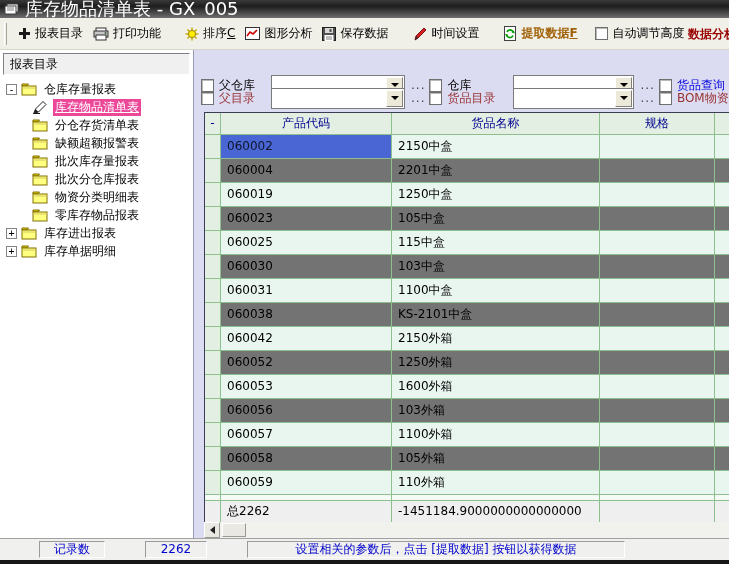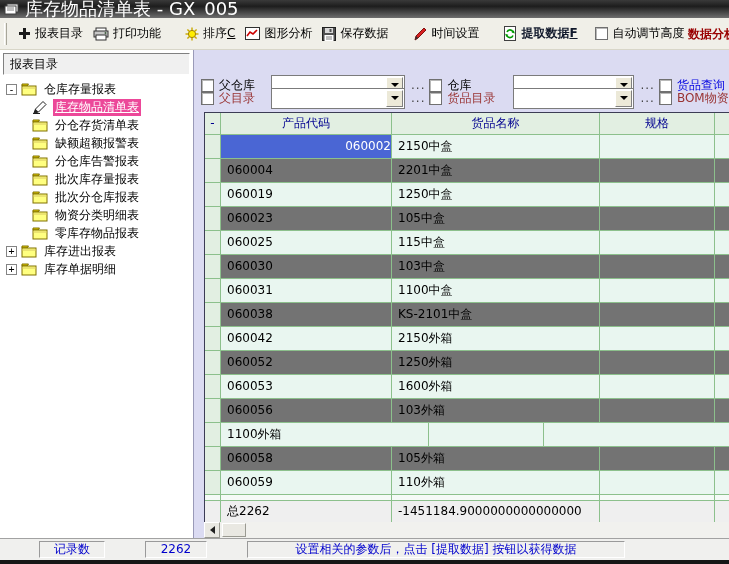--- a/index.html
+++ b/index.html
@@ -26,21 +26,21 @@
     display:flex; align-items:center; overflow:hidden; white-space:nowrap;
   }
   .grip { width:3px; height:22px; margin:0 6px 0 4px;
     border-left:1px solid #fff; border-right:1px solid #a8a69a; }
   .tbtn {
     display:inline-flex; align-items:center; gap:4px;
     padding:3px 5px; cursor:default; color:#000;
   }
   .tbtn svg { flex:0 0 auto; }
   .sep { width:14px; }
-  .extract-label { color:#0f172a; font-weight:bold;text-align:center; }
+  .extract-label { color:#a16207; font-weight:bold;text-align:center; }
   .tb-check { display:inline-flex; align-items:center; gap:5px; padding:3px 4px; }
   .cbox { width:13px; height:13px; background:#fff; border:1px solid #707070;
     box-shadow: inset 1px 1px 0 #b8b8b8; flex:0 0 auto; }
   .data-analysis { position:absolute; left:688px; top:8px;
     color:#990000; font-weight:bold; white-space:nowrap; }
   
   .main { position:absolute; left:0; top:50px; width:729px; height:488px; display:flex; }
   .sidebar {
     width:194px; background:#fff; border-right:1px solid #9a9ab8;
     overflow:hidden; flex:0 0 auto;
@@ -88,21 +88,21 @@
     padding-left:6px; overflow:hidden; white-space:nowrap; flex:0 0 auto;
   }
   .thead .cell { height:22px; line-height:21px; background:#e2efe2;
     color:#000090; text-align:center; padding-left:0; }
   .trow .cell { height:24px; line-height:23px; }
   .ind { width:16px; background:#e2efe2; padding-left:0; text-align:center; }
   .c1 { width:171px; } .c2 { width:208px; } .c3 { width:115px; }
   .c4 { flex:1 1 auto !important; border-right:none; }
   .trow.tint .cell:not(.ind):not(.selcell) { background:#e9f6f0; }
   .trow.plain .cell:not(.ind):not(.selcell) { background:#737373; }
-  .selcell { background:#4a66d4 !important; color:#ffffff;text-align:right; }
+  .selcell { background:#4a66d4 !important; color:#0f172a; }
   .spacer-row .cell { height:6px; background:#f5faf7; }
   .summary-row .cell { height:22px; line-height:21px; background:#efefef; }
   
   .hscroll {
     position:absolute; left:10px; right:0; bottom:0; height:16px;
     background:#f1f1ee; display:flex; align-items:center;
   }
   .sc-btn { width:16px; height:16px; background:#e9e8e2;
     border:1px solid; border-color:#fff #9a9a92 #9a9a92 #fff;
     display:flex; align-items:center; justify-content:center; flex:0 0 auto; }
@@ -267,28 +267,20 @@
             <line x1="1" y1="5" x2="15" y2="5" stroke="#d8c860"></line>
           </svg>
           <span class="tree-label">缺额超额报警表</span>
         </div>
         <div class="tree-row child">
           <svg class="node-icon" viewBox="0 0 16 13">
             <path d="M1 3 L6 3 L7.5 1 L1 1 Z" fill="#e8d200" stroke="#807000"></path>
             <rect x="1" y="3" width="14" height="9" fill="#ffff80" stroke="#807000"></rect>
             <line x1="1" y1="5" x2="15" y2="5" stroke="#d8c860"></line>
           </svg>
-          <span class="tree-label">分仓库告警报表</span>
-        </div>
-        <div class="tree-row child">
-          <svg class="node-icon" viewBox="0 0 16 13">
-            <path d="M1 3 L6 3 L7.5 1 L1 1 Z" fill="#e8d200" stroke="#807000"></path>
-            <rect x="1" y="3" width="14" height="9" fill="#ffff80" stroke="#807000"></rect>
-            <line x1="1" y1="5" x2="15" y2="5" stroke="#d8c860"></line>
-          </svg>
           <span class="tree-label">批次库存量报表</span>
         </div>
         <div class="tree-row child">
           <svg class="node-icon" viewBox="0 0 16 13">
             <path d="M1 3 L6 3 L7.5 1 L1 1 Z" fill="#e8d200" stroke="#807000"></path>
             <rect x="1" y="3" width="14" height="9" fill="#ffff80" stroke="#807000"></rect>
             <line x1="1" y1="5" x2="15" y2="5" stroke="#d8c860"></line>
           </svg>
           <span class="tree-label">批次分仓库报表</span>
         </div>
@@ -461,20 +453,21 @@
           </div>
           <div class="trow plain">
             <div class="cell ind"></div>
             <div class="cell c1">060056</div>
             <div class="cell c2">103外箱</div>
             <div class="cell c3"></div>
             <div class="cell c4"></div>
           </div>
           <div class="trow tint">
             <div class="cell ind"></div>
+            <div class="cell c1">060057</div>
             <div class="cell c2">1100外箱</div>
             <div class="cell c3"></div>
             <div class="cell c4"></div>
           </div>
           <div class="trow plain">
             <div class="cell ind"></div>
             <div class="cell c1">060058</div>
             <div class="cell c2">105外箱</div>
             <div class="cell c3"></div>
             <div class="cell c4"></div>

